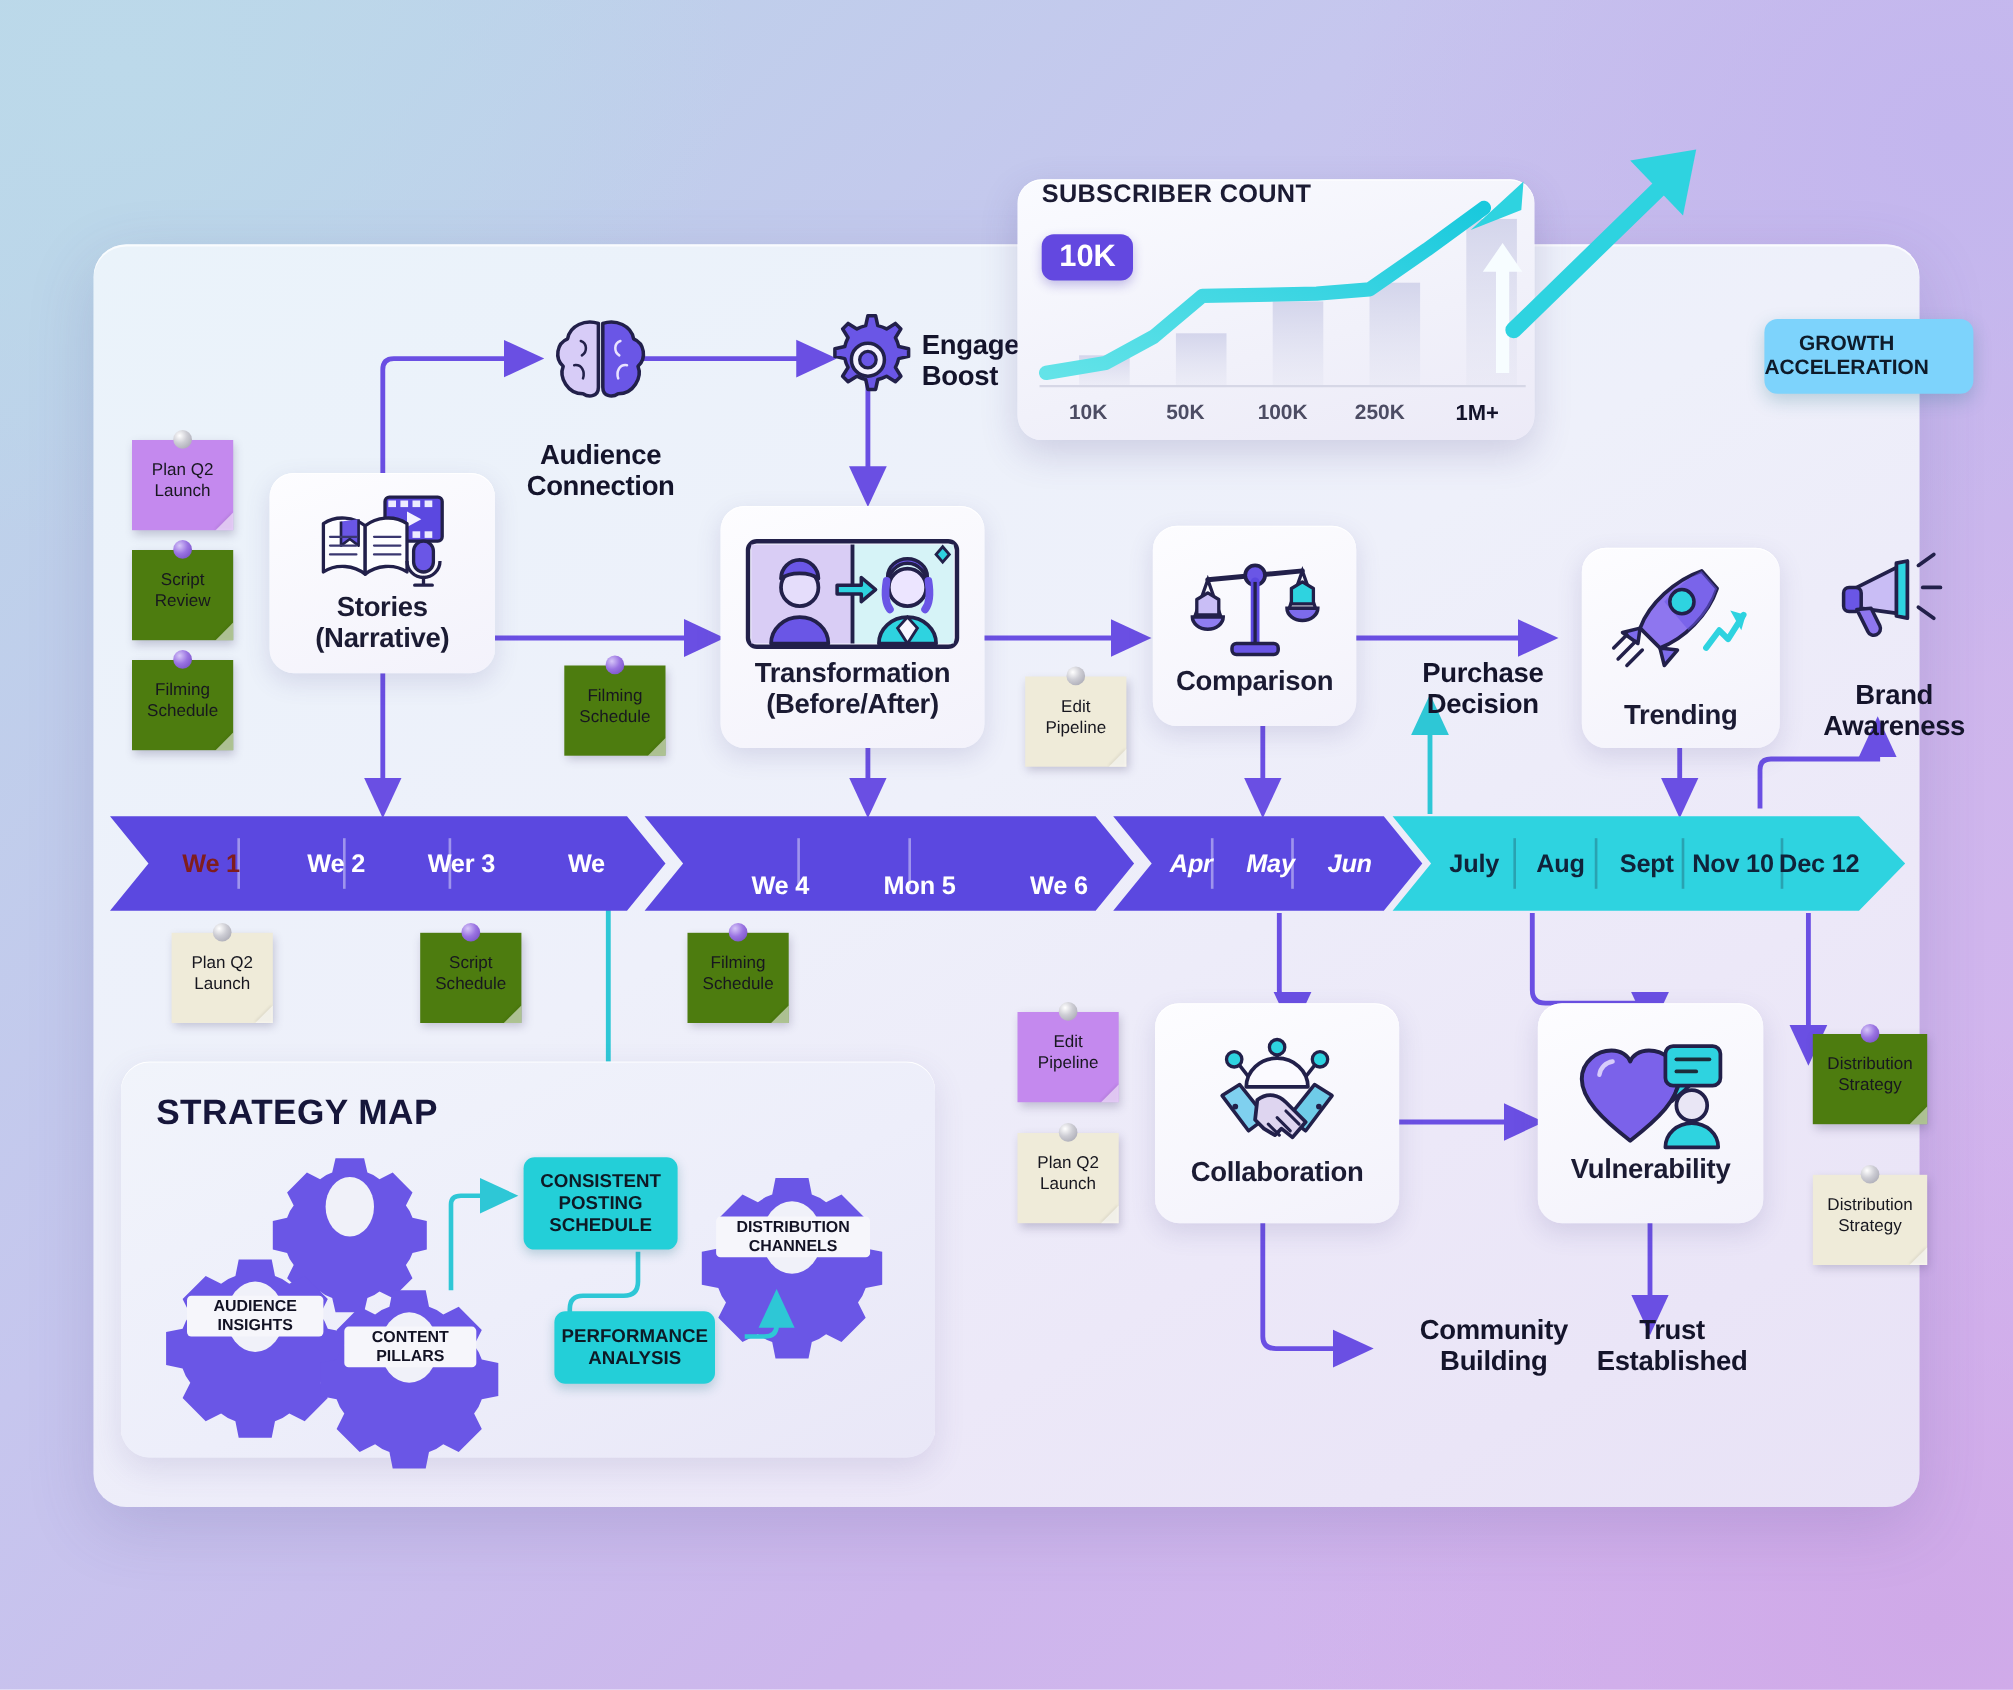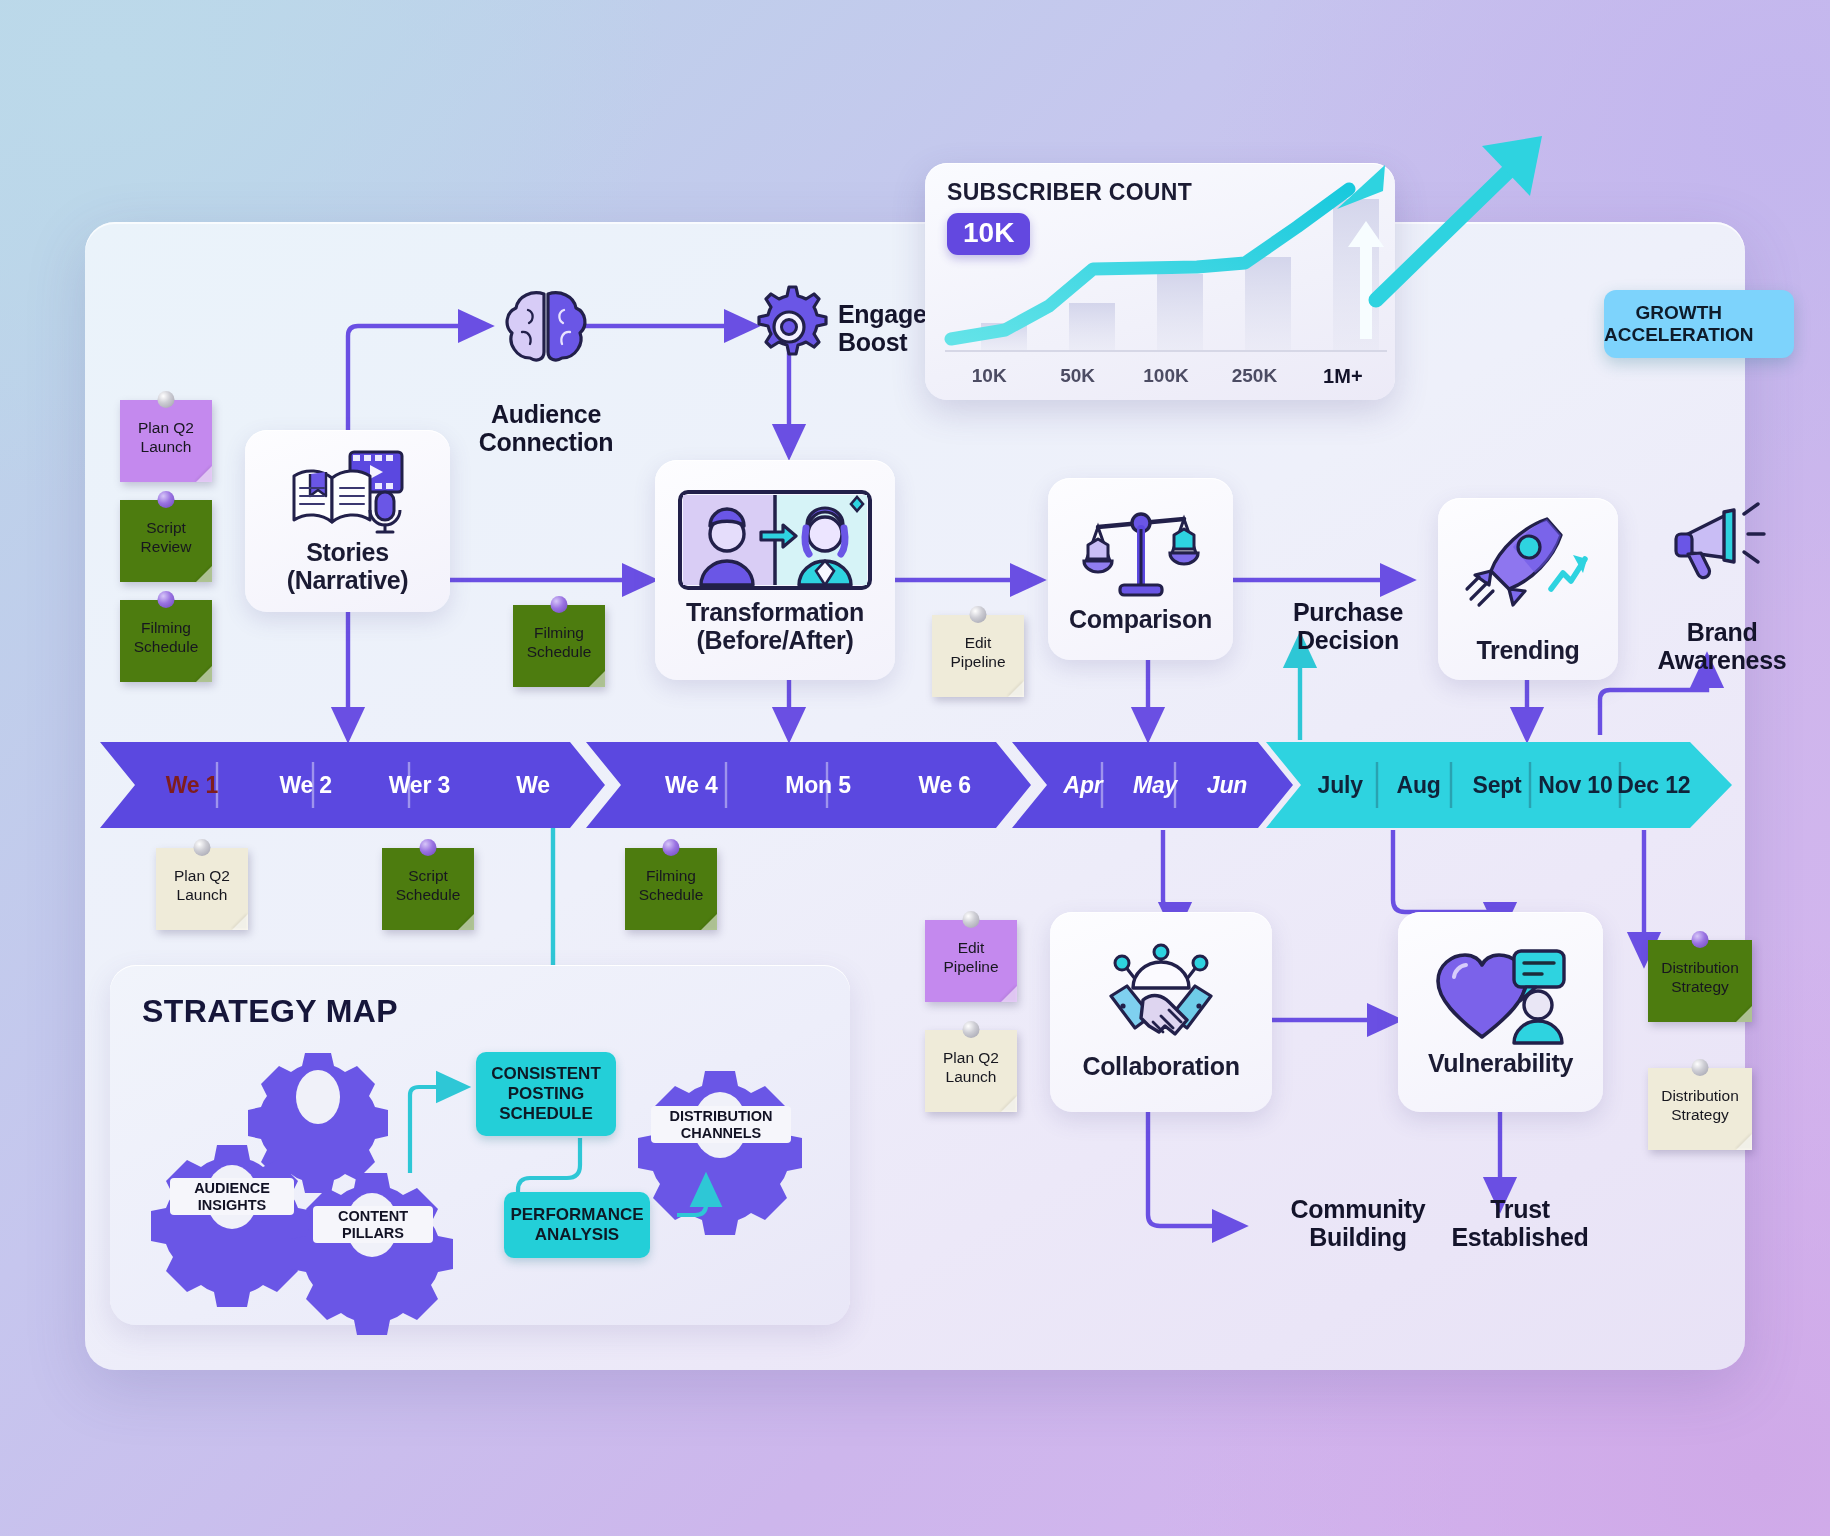--- a/index.html
+++ b/index.html
@@ -115,21 +115,21 @@
   }
 
   
   #chart {
     position:absolute; left:925px; top:163px; width:470px; height:237px;
     border-radius:22px;
     background: linear-gradient(165deg,#fafbff 0%, #f1f1fa 60%, #eceaf7 100%);
     box-shadow: 0 12px 34px rgba(80,70,140,.2), 0 1px 0 #fff inset;
   }
   #chart .title {
-    position:absolute; left:22px; top:16px;
+    position:absolute; left:22px; top:0;
     font-size:23px; font-weight:bold; color:#1b1b33; letter-spacing:.3px;
   }
   #chart .kpi {
     position:absolute; left:22px; top:50px;
     background:#6348e0; color:#fff; font-size:28px; font-weight:bold;
     border-radius:11px; padding:4px 16px 6px;
     box-shadow:0 4px 10px rgba(70,50,180,.3);
   }
   #chart .plot { position:absolute; left:20px; top:26px; right:8px; bottom:48px; }
   #chart .axis {
@@ -473,21 +473,21 @@
   <div class="seg" style="left:35px;width:455px;">
     <div class="segbody" style="background:none">
       <div class="ticks">
         <div class="tick" style="color:#7f1d1d;border-right:none">We 1</div>
         <div class="tick" style="color:#fff;border-right:none">We 2</div>
         <div class="tick" style="color:#fff;border-right:none">Wer 3</div>
         <div class="tick" style="color:#fff;border-right:none">We</div>
       </div>
     </div>
   </div>
-  <div class="seg" style="left:528px;width:380px;">
+  <div class="seg" style="left:546px;width:380px;margin-top:20px;">
     <div class="segbody" style="background:none">
       <div class="ticks">
         <div class="tick" style="color:#fff;border-right:none">We 4</div>
         <div class="tick" style="color:#fff;border-right:none">Mon 5</div>
         <div class="tick" style="color:#fff;border-right:none">We 6</div>
       </div>
     </div>
   </div>
   <div class="seg" style="left:947px;width:216px;font-style:italic;">
     <div class="segbody" style="background:none">

